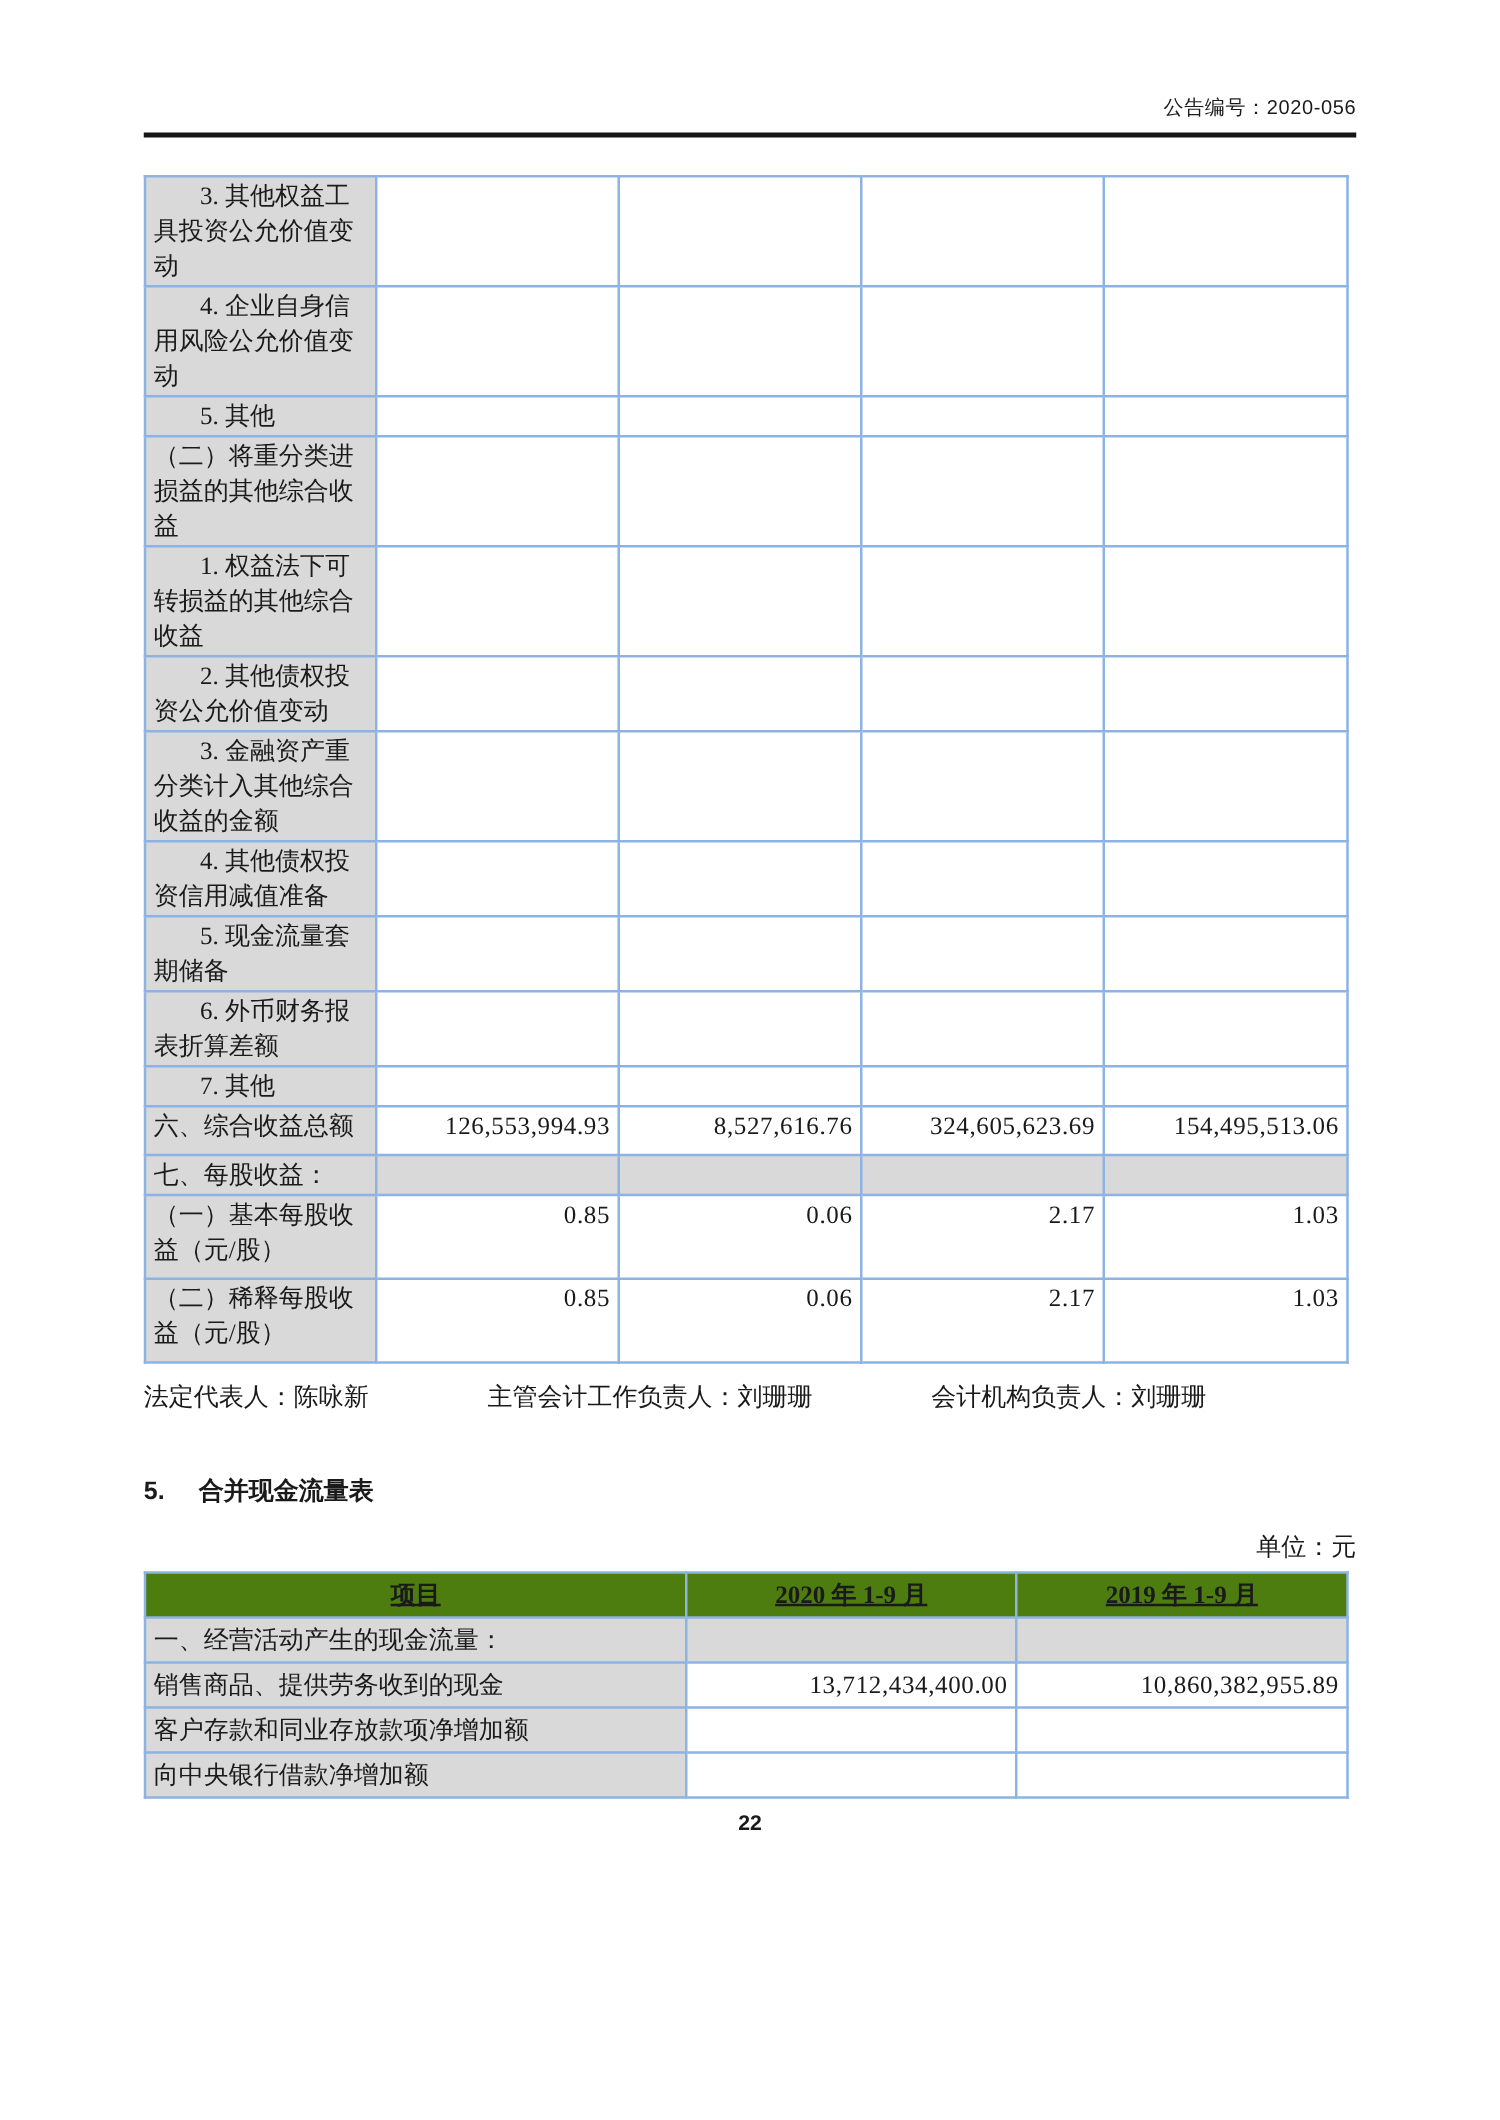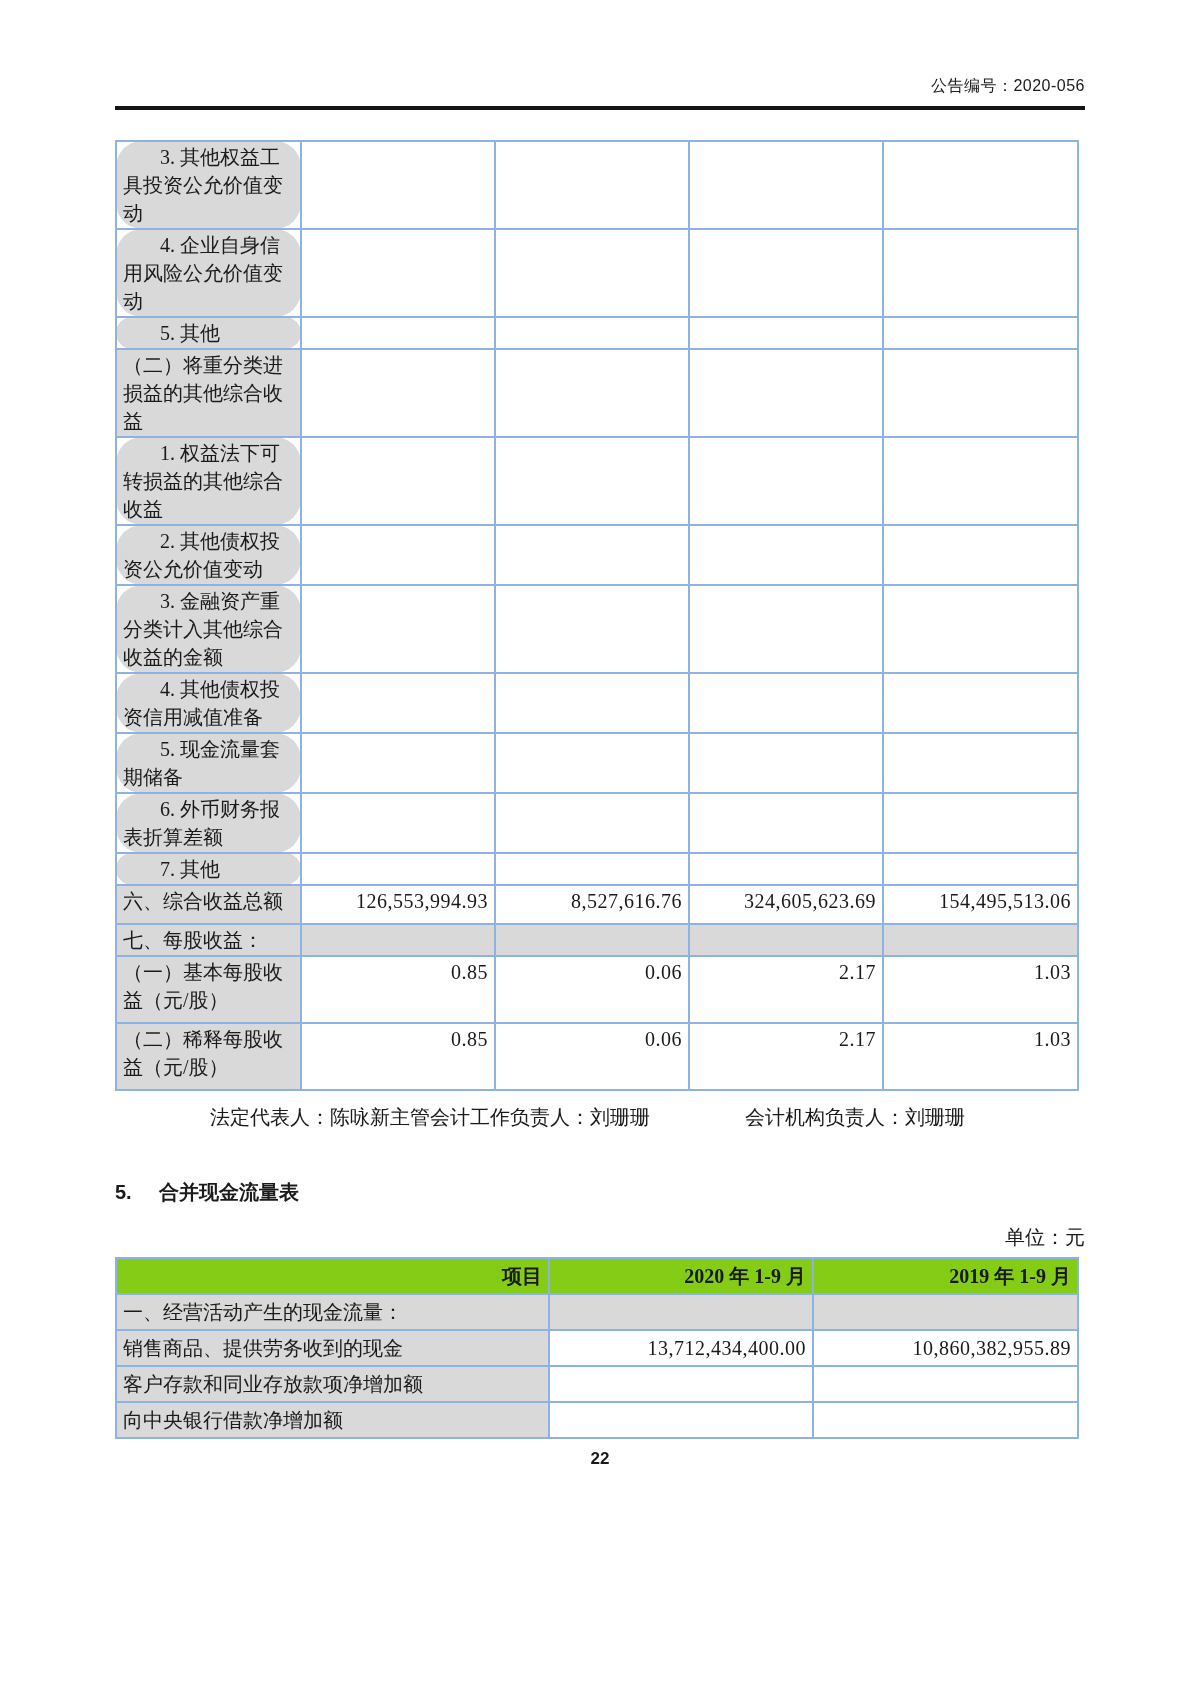--- a/index.html
+++ b/index.html
@@ -35,42 +35,43 @@
     line-height: 28px;
     padding: 1px 6px;
     word-break: break-all;
     font-weight: normal;
   }
   .label-cell { background: #d9d9d9; padding-left: 6px; padding-right: 6px; }
   .num-cell { text-align: right; letter-spacing: 0.5px; padding-right: 8px; }
   tr.gray td { background: #d9d9d9; }
   tr.tall td { padding-bottom: 8px; }
   .bold { font-weight: bold; }
-  .indent { text-indent: 1.85em; border-radius: 26px; }
+  .indent { text-indent: 1.85em; }
 
   .signatures { display: flex; margin-top: 13px; font-size: 20px; }
-  .sig1 { width: 275px; text-align: right; }
+  .sig1 { width: 275px; }
   .sig2 { width: 355px; }
   .sig3 { flex: 1; }
 
   .section-heading {
     margin-top: 48px;
     font-family: "Liberation Sans", "DejaVu Sans", sans-serif;
     font-weight: bold;
     font-size: 20px;
   }
   .section-number { display: inline-block; width: 44px; }
 
   .unit-label { text-align: right; margin-top: 18px; margin-bottom: 6px; }
 
   table.cashflow td, table.cashflow th { line-height: 30px; padding: 2px 6px; }
   table.cashflow th {
-    background: #84cc16;
-    text-align: right;
+    background: #4d7c0f;
+    text-align: center;
     font-weight: bold;
+    text-decoration: underline;
   }
 
   .page-number {
     text-align: center;
     margin-top: 10px;
     font-family: "Liberation Sans", "DejaVu Sans", sans-serif;
     font-size: 17px;
     font-weight: bold;
   }
 </style>

